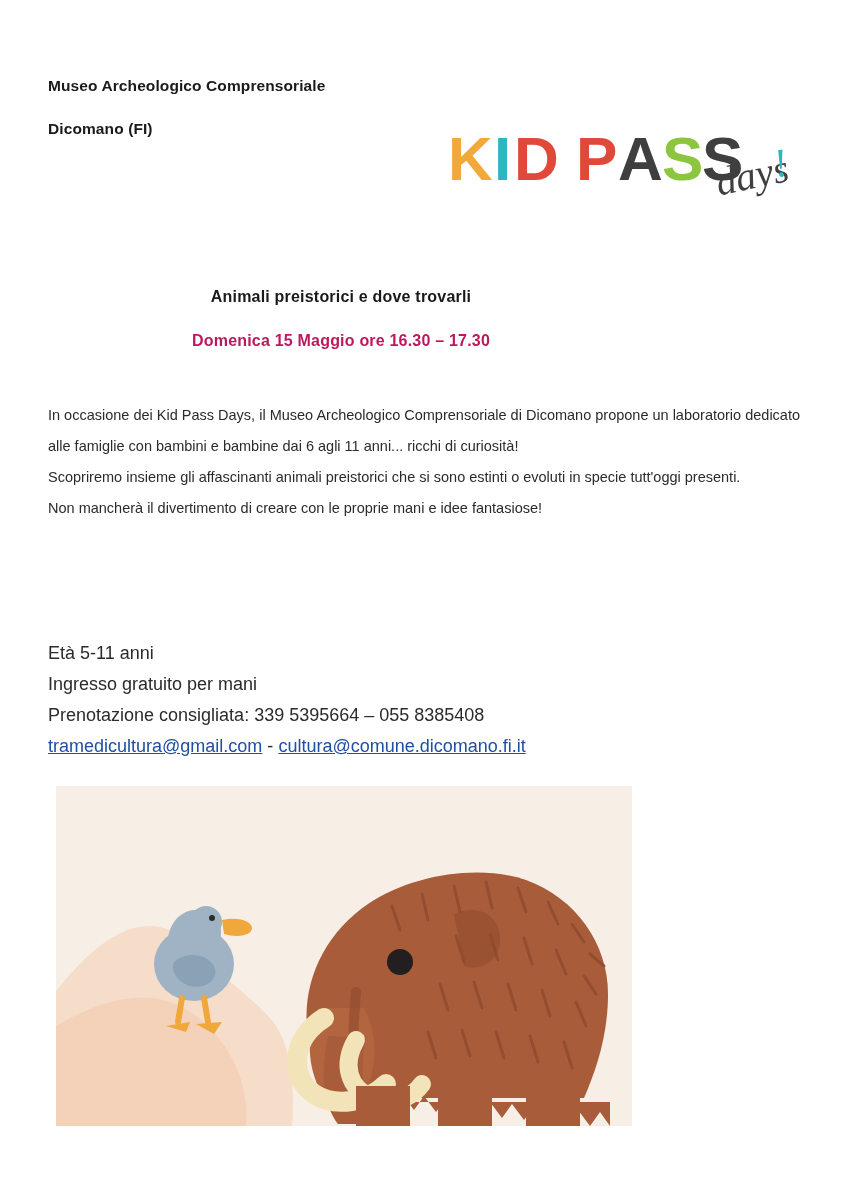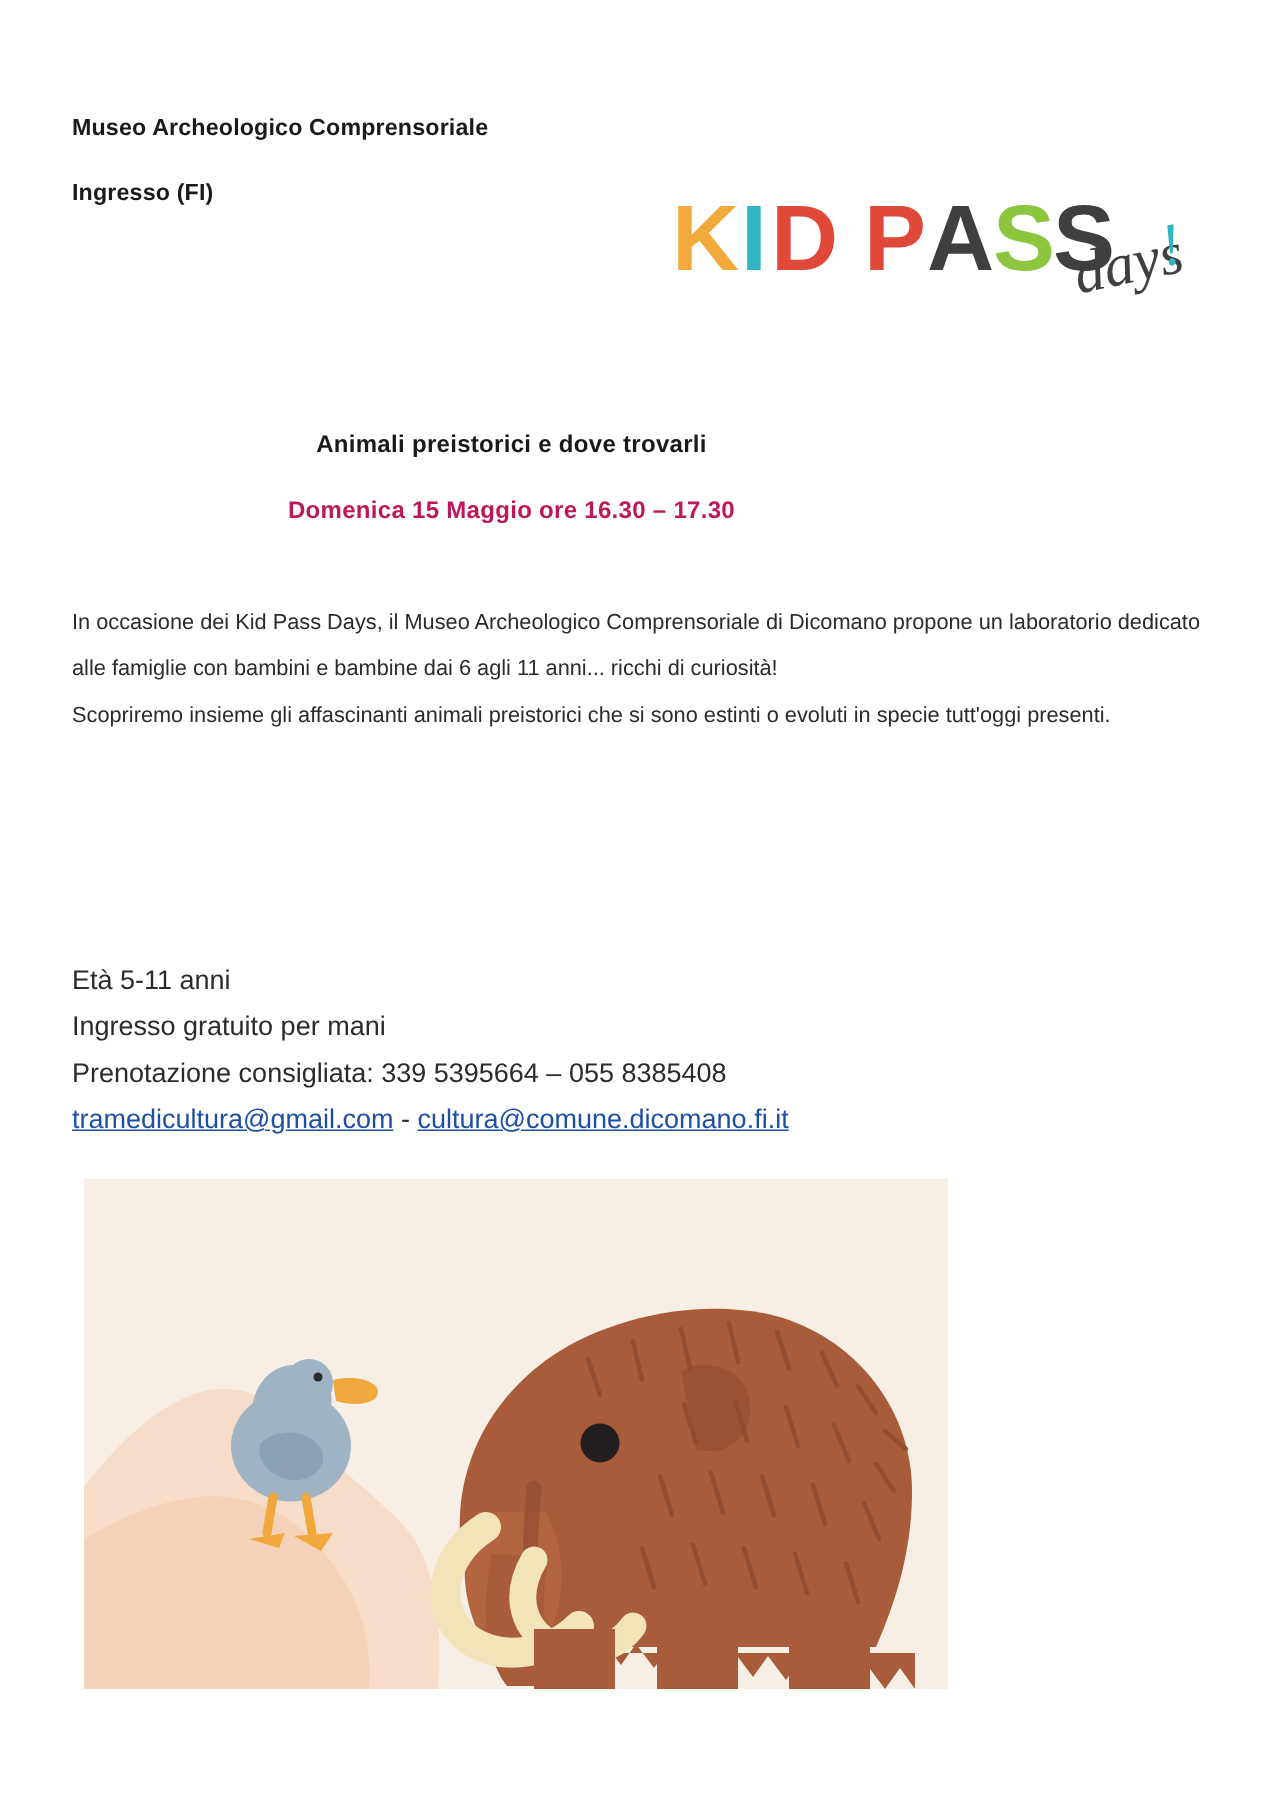--- a/index.html
+++ b/index.html
@@ -116,21 +116,21 @@
   }
   .illustration svg { display: block; }
 </style>
 </head>
 <body>
 
 <div class="page">
 
   <div class="header">
     <div class="addr-line">Museo Archeologico Comprensoriale</div>
-    <div class="addr-line">Ingresso (FI)</div>
+    <div class="addr-line">Dicomano (FI)</div>
   </div>
 
   <div class="logo">
     <svg width="345" height="110" viewBox="0 0 345 110" xmlns="http://www.w3.org/2000/svg">
       <g font-family="Liberation Sans, sans-serif" font-weight="bold" font-size="62">
         <text x="2" y="62" fill="#f2a93b">K</text>
         <text x="48" y="62" fill="#2fb5c4">I</text>
         <text x="68" y="62" fill="#e0493a">D</text>
         <text x="130" y="62" fill="#e0493a">P</text>
         <text x="172" y="62" fill="#3f3f3f">A</text>
@@ -145,20 +145,21 @@
   </div>
 
   <div class="titleblock">
     <div class="t1">Animali preistorici e dove trovarli</div>
     <div class="t2">Domenica 15 Maggio   ore 16.30 – 17.30</div>
   </div>
 
   <div class="body-text">
     <p class="p-justify">In occasione dei Kid Pass Days, il Museo Archeologico Comprensoriale di Dicomano propone un laboratorio dedicato alle famiglie con bambini e bambine dai 6 agli 11 anni... ricchi di curiosità!</p>
     <p class="p-justify">Scopriremo insieme gli affascinanti animali preistorici che si sono estinti o evoluti in specie tutt'oggi presenti.</p>
+    <p>Non mancherà il divertimento di creare con le proprie mani e idee fantasiose!</p>
   </div>
 
   <div class="info-block">
     <p class="line">Età  5-11 anni</p>
     <p class="line">Ingresso gratuito per mani</p>
     <p class="line">Prenotazione consigliata:  339 5395664 – 055 8385408</p>
     <p class="line">
       <a href="#">tramedicultura@gmail.com</a>
       <span class="sep">-</span>
       <a href="#">cultura@comune.dicomano.fi.it</a>

